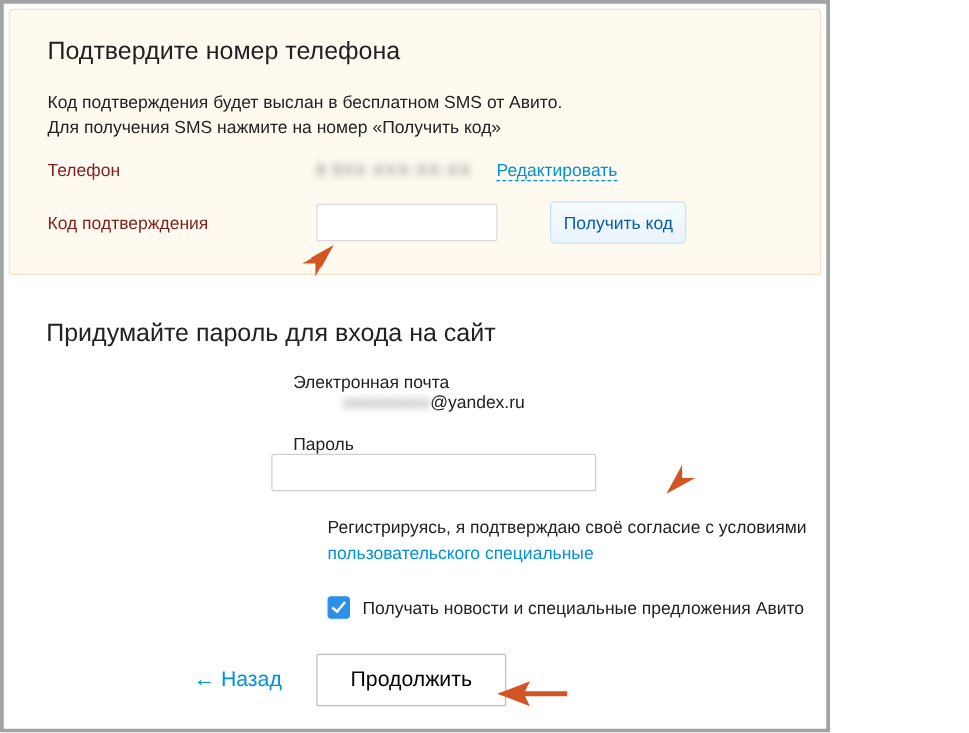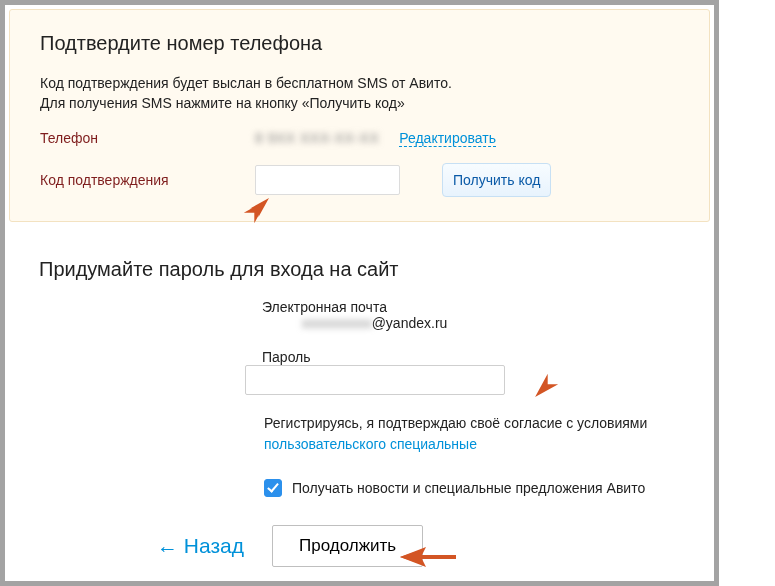--- a/index.html
+++ b/index.html
@@ -3,23 +3,23 @@
 <meta charset="utf-8">
 <style>
   * { box-sizing: border-box; margin: 0; padding: 0; }
   body {
     font-family: Arial, Helvetica, sans-serif;
     font-size: 14px;
     color: #222;
     background: #fff;
   }
   .wrap {
-    width: 719px;
+    width: 664px;
     height: 586px;
-    border: 5px solid #a3a3a3;
+    border: 3px solid #a3a3a3;
     padding: 4px;
     position: relative;
   }
   .verify-box {
     background: #fffaf0;
     border: 1px solid #f3e2c1;
     border-radius: 3px;
     padding: 22px 30px 24px 30px;
     position: relative;
   }
@@ -65,41 +65,41 @@
   .chk {
     width:18px; height:18px; border:1px solid #2b90ec; border-radius:3px;
     background:#2b90ec; position:relative; display:inline-block; cursor:pointer;
   }
   .chk::after {
     content:""; position:absolute; left:5px; top:1px;
     width:4px; height:9px; border:solid #fff;
     border-width:0 2px 2px 0; transform:rotate(40deg);
   }
   .actions { display:flex; align-items:center; gap:28px; margin: 28px 0 0 148px; }
-  .back-link { color:#0091d9; cursor:pointer; font-size:21px; }
+  .back-link { color:#0091d9; cursor:pointer; font-size:17px; }
   .continue-btn {
     height:42px; padding:0 26px;
     border:1px solid #bfbfbf; border-radius:2px;
     background:#fff; font-size:17px; cursor:pointer;
   }
   
   .ann-arrow { position:absolute; pointer-events:none; }
   .ann1 { left:222px; top:193px; width:42px; height:42px; }
   .ann2 { left:528px; top:352px; width:42px; height:42px; }
   .ann3 { left:395px; top:534px; width:56px; height:36px; }
 </style>
 </head>
 <body>
 
 <div class="wrap">
 
   <div class="verify-box">
     <h2>Подтвердите номер телефона</h2>
     <p>Код подтверждения будет выслан в бесплатном SMS от Авито.</p>
-    <p>Для получения SMS нажмите на кнопку «Получить код»</p>
+    <p>Для получения SMS нажмите на номер «Получить код»</p>
 
     <div class="row">
       <div class="lbl">Телефон</div>
       <div class="val">
         <span class="phone-mask">8 9XX XXX-XX-XX</span>
         <span class="link-dashed">Редактировать</span>
       </div>
     </div>
 
     <div class="row">

